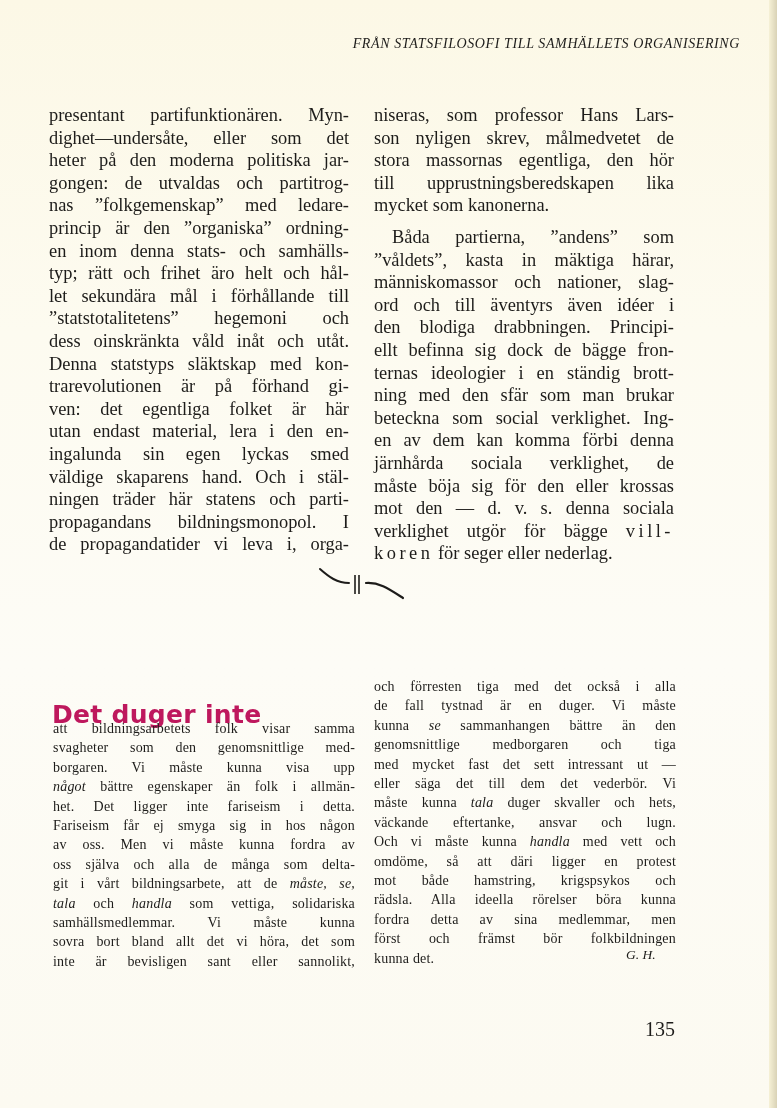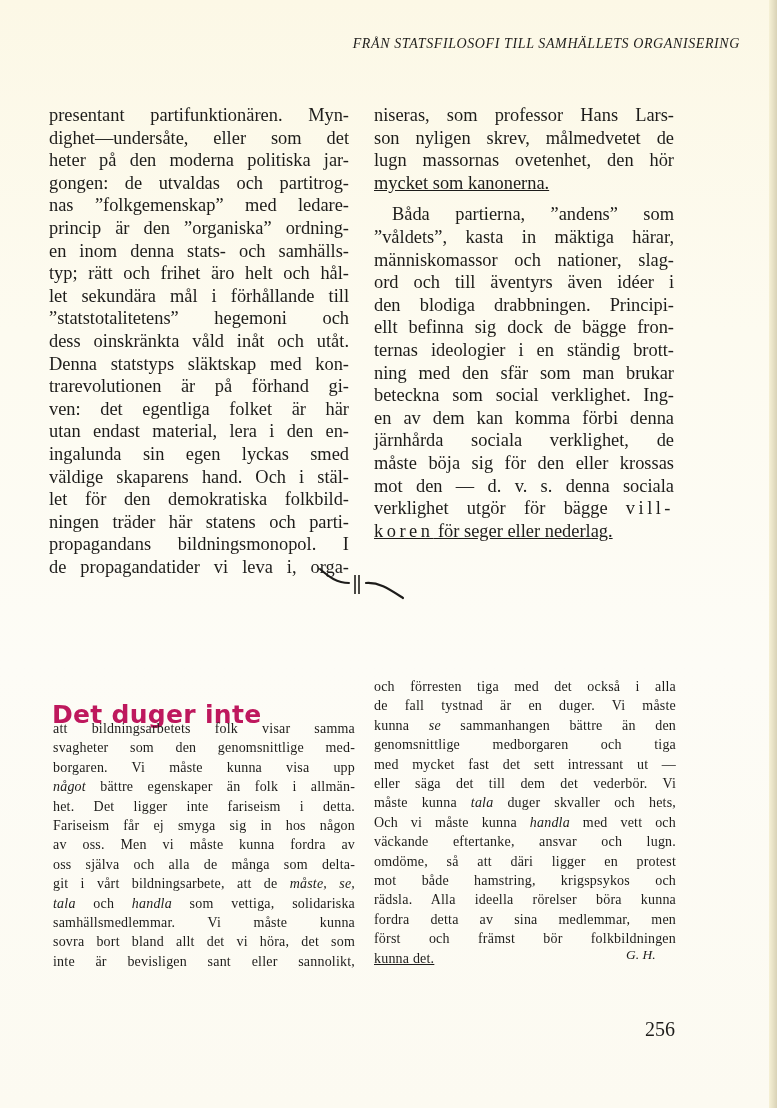--- a/index.html
+++ b/index.html
@@ -21,21 +21,21 @@
   .col {
     position:absolute;
     font-family:"Liberation Serif", serif;
     text-align:justify;
   }
   .upper { font-size:18.4px; line-height:22.6px;margin-top:24px; }
   .col .line {
     display:block; white-space:nowrap;
     text-align:justify; text-align-last:justify;
   }
-  .col .line.last { text-align-last:left;text-decoration:underline; }
+  .col .line.last { text-align-last:left; }
   .col .line.indent { padding-left:18px; }
   .upper-left  { left:49px;  top:80px;  width:300px; }
   .upper-right { left:374px; top:80px;  width:300px; }
   .para-gap { height:9px; }
   .ornament {
     position:absolute; left:315px; top:563px; width:95px; height:40px;
   }
   .headline {
     position:absolute; left:52px; top:680px;
     font-family:"DejaVu Sans", sans-serif; font-weight:bold;
@@ -72,30 +72,30 @@
   <span class="line">typ; rätt och frihet äro helt och hål-</span>
   <span class="line">let sekundära mål i förhållande till</span>
   <span class="line">”statstotalitetens” hegemoni och</span>
   <span class="line">dess oinskränkta våld inåt och utåt.</span>
   <span class="line">Denna statstyps släktskap med kon-</span>
   <span class="line">trarevolutionen är på förhand gi-</span>
   <span class="line">ven: det egentliga folket är här</span>
   <span class="line">utan endast material, lera i den en-</span>
   <span class="line">ingalunda sin egen lyckas smed</span>
   <span class="line">väldige skaparens hand. Och i stäl-</span>
-  <span class="line">let för den demokratiska folkbild-</span>
   <span class="line">ningen träder här statens och parti-</span>
   <span class="line">propagandans bildningsmonopol. I</span>
   <span class="line">de propagandatider vi leva i, orga-</span>
 </div>
 
 <div class="col upper upper-right">
   <span class="line">niseras, som professor Hans Lars-</span>
   <span class="line">son nyligen skrev, målmedvetet de</span>
-  <span class="line">lugn massornas ovetenhet, den hör</span>
+  <span class="line">stora massornas egentliga, den hör</span>
+  <span class="line">till upprustningsberedskapen lika</span>
   <span class="line last">mycket som kanonerna.</span>
   <div class="para-gap"></div>
   <span class="line indent">Båda partierna, ”andens” som</span>
   <span class="line">”våldets”, kasta in mäktiga härar,</span>
   <span class="line">människomassor och nationer, slag-</span>
   <span class="line">ord och till äventyrs även idéer i</span>
   <span class="line">den blodiga drabbningen. Principi-</span>
   <span class="line">ellt befinna sig dock de bägge fron-</span>
   <span class="line">ternas ideologier i en ständig brott-</span>
   <span class="line">ning med den sfär som man brukar</span>
@@ -134,25 +134,25 @@
 </div>
 
 <div class="col lower lower-right">
   <span class="line">och förresten tiga med det också i alla</span>
   <span class="line">de fall tystnad är en duger. Vi måste</span>
   <span class="line"><span>kunna </span><i>se</i><span> sammanhangen bättre än den</span></span>
   <span class="line">genomsnittlige medborgaren och tiga</span>
   <span class="line">med mycket fast det sett intressant ut —</span>
   <span class="line">eller säga det till dem det vederbör. Vi</span>
   <span class="line"><span>måste kunna </span><i>tala</i><span> duger skvaller och hets,</span></span>
+  <span class="line">väckande eftertanke, ansvar och lugn.</span>
   <span class="line"><span>Och vi måste kunna </span><i>handla</i><span> med vett och</span></span>
-  <span class="line">väckande eftertanke, ansvar och lugn.</span>
   <span class="line">omdöme, så att däri ligger en protest</span>
   <span class="line">mot både hamstring, krigspsykos och</span>
   <span class="line">rädsla. Alla ideella rörelser böra kunna</span>
   <span class="line">fordra detta av sina medlemmar, men</span>
   <span class="line">först och främst bör folkbildningen</span>
   <span class="line last">kunna det.</span>
 </div>
 
 <div class="signature">G. H.</div>
 
-<div class="page-number">256</div>
+<div class="page-number">135</div>
 
 </body></html>

